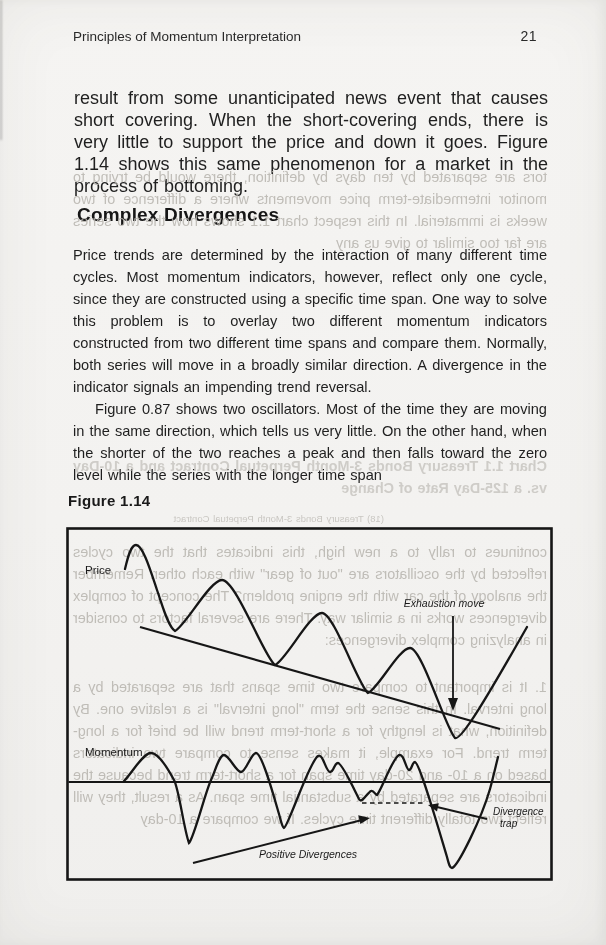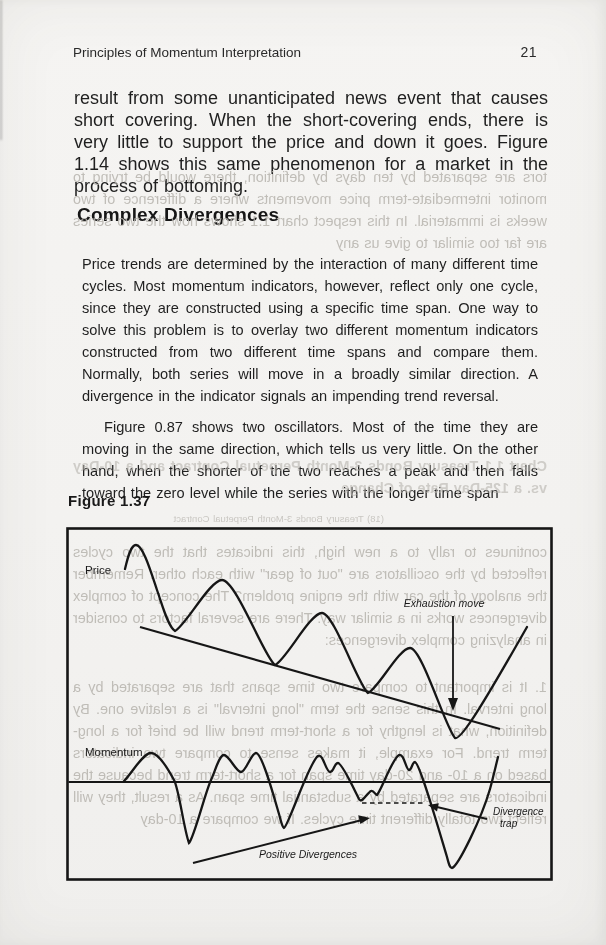--- a/index.html
+++ b/index.html
@@ -4,30 +4,30 @@
 <style>
   html,body{margin:0;padding:0;}
   body{width:606px;height:945px;overflow:hidden;
        font-family:"Liberation Sans", sans-serif;
        background:#e9e8e6;}
   .page{position:relative;width:606px;height:945px;
         background:linear-gradient(180deg,#f5f4f2 0%,#f3f2f0 55%,#f0efed 100%);
         box-shadow:inset 0 0 60px rgba(90,85,75,0.07), inset -4px 0 10px rgba(90,85,75,0.06);}
   .page::before{content:"";position:absolute;left:0;top:0;width:2px;height:140px;
         background:rgba(40,40,40,0.25);filter:blur(1px);}
-  .hdr{position:absolute;top:44px;left:73px;width:464px;display:flex;
+  .hdr{position:absolute;top:28px;left:73px;width:464px;display:flex;
        justify-content:space-between;align-items:baseline;
        font-size:13.5px;color:#2a2a2a;text-align:right;}
   .hdr .pagenum{font-weight:normal;font-size:14px;letter-spacing:0.5px;}
   .bodytext{position:absolute;left:73px;width:474px;margin:1px;
        font-size:18px;line-height:22px;text-align:justify;
        color:#1f1f1f;word-spacing:1px;}
   .p1{top:86px;}
   .flow{position:absolute;left:73px;top:244px;width:474px;}
-  .flow p{margin:9px;font-size:14.6px;line-height:22px;text-align:justify;
+  .flow p{margin:0;font-size:14.6px;line-height:22px;text-align:justify;
        color:#1f1f1f;word-spacing:1px;}
   .flow p.indent{text-indent:22px;}
   h2.sect{position:absolute;left:73px;top:200px;margin:4px;
        font-size:19px;font-weight:bold;color:#161616;letter-spacing:0.2px;}
   .figlabel{position:absolute;left:68px;top:492px;
        font-size:15px;font-weight:bold;color:#191919;letter-spacing:0.3px;}
   .figbox{position:absolute;left:66px;top:527px;width:499px;height:354px;z-index:3;}
   .figbox svg{display:block;}
   
   .ghost{position:absolute;transform:scaleX(-1);color:#b7b4ae;opacity:0.85;
@@ -59,21 +59,21 @@
 
   <p class="bodytext p1">result from some unanticipated news event that causes short covering. When the short-covering ends, there is very little to support the price and down it goes.  Figure 1.14 shows this same phenomenon for a market in the process of bottoming.</p>
 
   <h2 class="sect">Complex Divergences</h2>
 
   <div class="flow">
     <p>Price trends are determined by the interaction of many different time cycles.  Most momentum indicators, however, reflect only one cycle, since they are constructed using a specific time span.  One way to solve this problem is to overlay two different momentum indicators constructed from two different time spans and compare them.  Normally, both series will move in a broadly similar direction. A divergence in the indicator signals an impending trend reversal.</p>
     <p class="indent">Figure 0.87 shows two oscillators.  Most of the time they are moving in the same direction, which tells us very little.  On the other hand, when the shorter of the two reaches a peak and then falls toward the zero level while the series with the longer time span</p>
   </div>
 
-  <div class="figlabel">Figure 1.37</div>
+  <div class="figlabel">Figure 1.14</div>
 
   <div class="figbox">
     <svg width="487" height="354" viewBox="0 0 487 354">
 
       <rect x="1.5" y="1.5" width="484" height="351" fill="none" stroke="#161616" stroke-width="2.6"></rect>
 
       <text class="svgtext" x="19" y="47" font-size="11.5">Price</text>
 
       <path d="M59,42 C62,29 65,18 70,18 C77,18 85,45 91,63 C96,77 102,100 109,104
                C120,98 144,53 156,53 C170,53 198,130 209,138 C220,133 244,86 256,86

